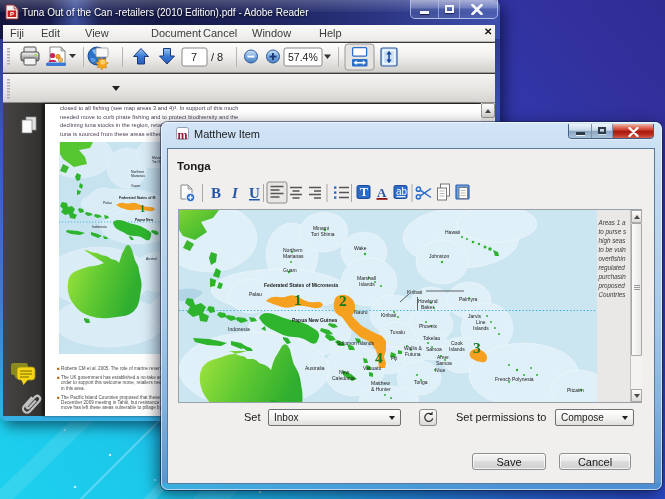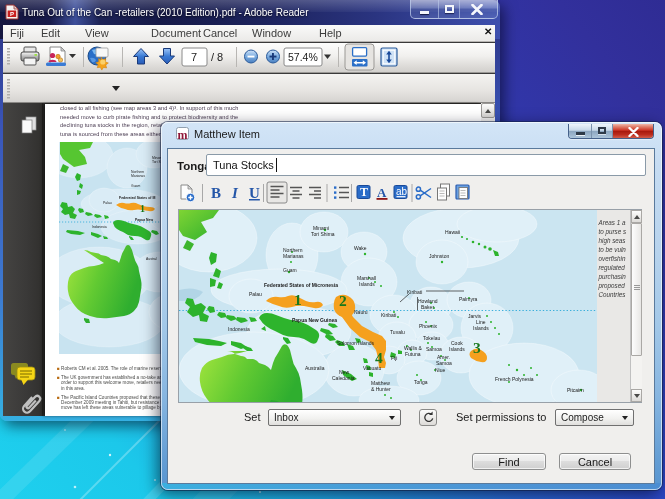--- a/index.html
+++ b/index.html
@@ -336,24 +336,20 @@
     <div style="flex:1; background:linear-gradient(180deg,#f0b8ac 0%,#e0826f 18%,#cc3425 45%,#a81a0e 52%,#bb2b1d 75%,#d05c4a 100%); position:relative;">
       <svg style="position:absolute; left:15px; top:3px;" width="11" height="10" viewBox="0 0 11 10">
           <path d="M1.5 1 L9.5 9 M9.5 1 L1.5 9" stroke="#fbfcfe" stroke-width="2.4" stroke-linecap="round"></path>
         </svg>
     </div>
   </div>
 
   <div class="abs" style="left:6px; top:26px; width:488px; height:336px; background:#f0efed; border:1px solid #5a7a9c;">
 
     <div class="abs" style="left:9px; top:11px; font-size:11.5px; font-weight:bold; color:#1a1a1a;">Tonga</div>
-    <div class="abs" style="left:38px; top:5px; width:440px; height:22px; background:#ffffff; border:1px solid #8a9aa8; border-radius:2px;">
-      <span class="abs" style="left:6px; top:4px; font-size:11px; color:#111;">Tuna Stocks</span>
-      <div class="abs" style="left:68.5px; top:3px; width:1px; height:14px; background:#111;"></div>
-    </div>
 
     <svg class="abs" style="left:0; top:32px;" width="488" height="28" viewBox="0 0 488 28">
       <defs></defs>
       <g font-family="Liberation Serif" fill="#2456a8" font-size="15" font-weight="bold">
 
         <g transform="translate(13,4)">
           <path d="M0 0 h7 l4 4 v10 h-11 z" fill="#fdfdfd" stroke="#8a8a8a" stroke-width="1"></path>
           <path d="M7 0 l4 4 h-4 z" fill="#d8d8d8" stroke="#8a8a8a" stroke-width="0.8"></path>
           <circle cx="9.5" cy="12.5" r="4.2" fill="#2a6cc8" stroke="#ffffff" stroke-width="0.8"></circle>
           <path d="M9.5 10.3 v4.4 M7.3 12.5 h4.4" stroke="#ffffff" stroke-width="1.4" fill="none"></path>
@@ -676,19 +672,19 @@
           <path d="M12.6 1.5 v3.6 h-3.6 z" fill="#333"></path>
         </svg>
     </div>
     <div class="abs" style="left:288px; top:262px; font-size:11px; color:#1a1a1a;">Set permissions to</div>
     <div class="abs" style="left:387px; top:259.5px; width:79px; height:17px; background:linear-gradient(180deg,#ffffff,#f2f2f0 55%,#e0dfdd); border:1px solid #707070; border-radius:2px;">
       <span class="abs" style="left:5px; top:2.5px; font-size:10px; color:#222;">Compose</span>
       <div class="abs" style="right:5px; top:6px; width:0; height:0; border-left:3.5px solid transparent; border-right:3.5px solid transparent; border-top:4.5px solid #222;"></div>
     </div>
 
     <div class="abs" style="left:304px; top:304px; width:74px; height:17px; background:linear-gradient(180deg,#f4f4f4 0%,#ebebeb 45%,#dddddd 50%,#cfcfcf 100%); border:1px solid #8e8f8f; border-radius:3px; text-align:center; font-size:11px; color:#1a1a1a; box-shadow:inset 0 0 0 1px rgba(255,255,255,0.7);">
-      <span style="position:relative; top:2px;">Find</span>
+      <span style="position:relative; top:2px;">Save</span>
     </div>
     <div class="abs" style="left:391px; top:304px; width:72px; height:17px; background:linear-gradient(180deg,#f4f4f4 0%,#ebebeb 45%,#dddddd 50%,#cfcfcf 100%); border:1px solid #8e8f8f; border-radius:3px; text-align:center; font-size:11px; color:#1a1a1a; box-shadow:inset 0 0 0 1px rgba(255,255,255,0.7);">
       <span style="position:relative; top:2px;">Cancel</span>
     </div>
   </div>
 </div>
 
 </body></html>

